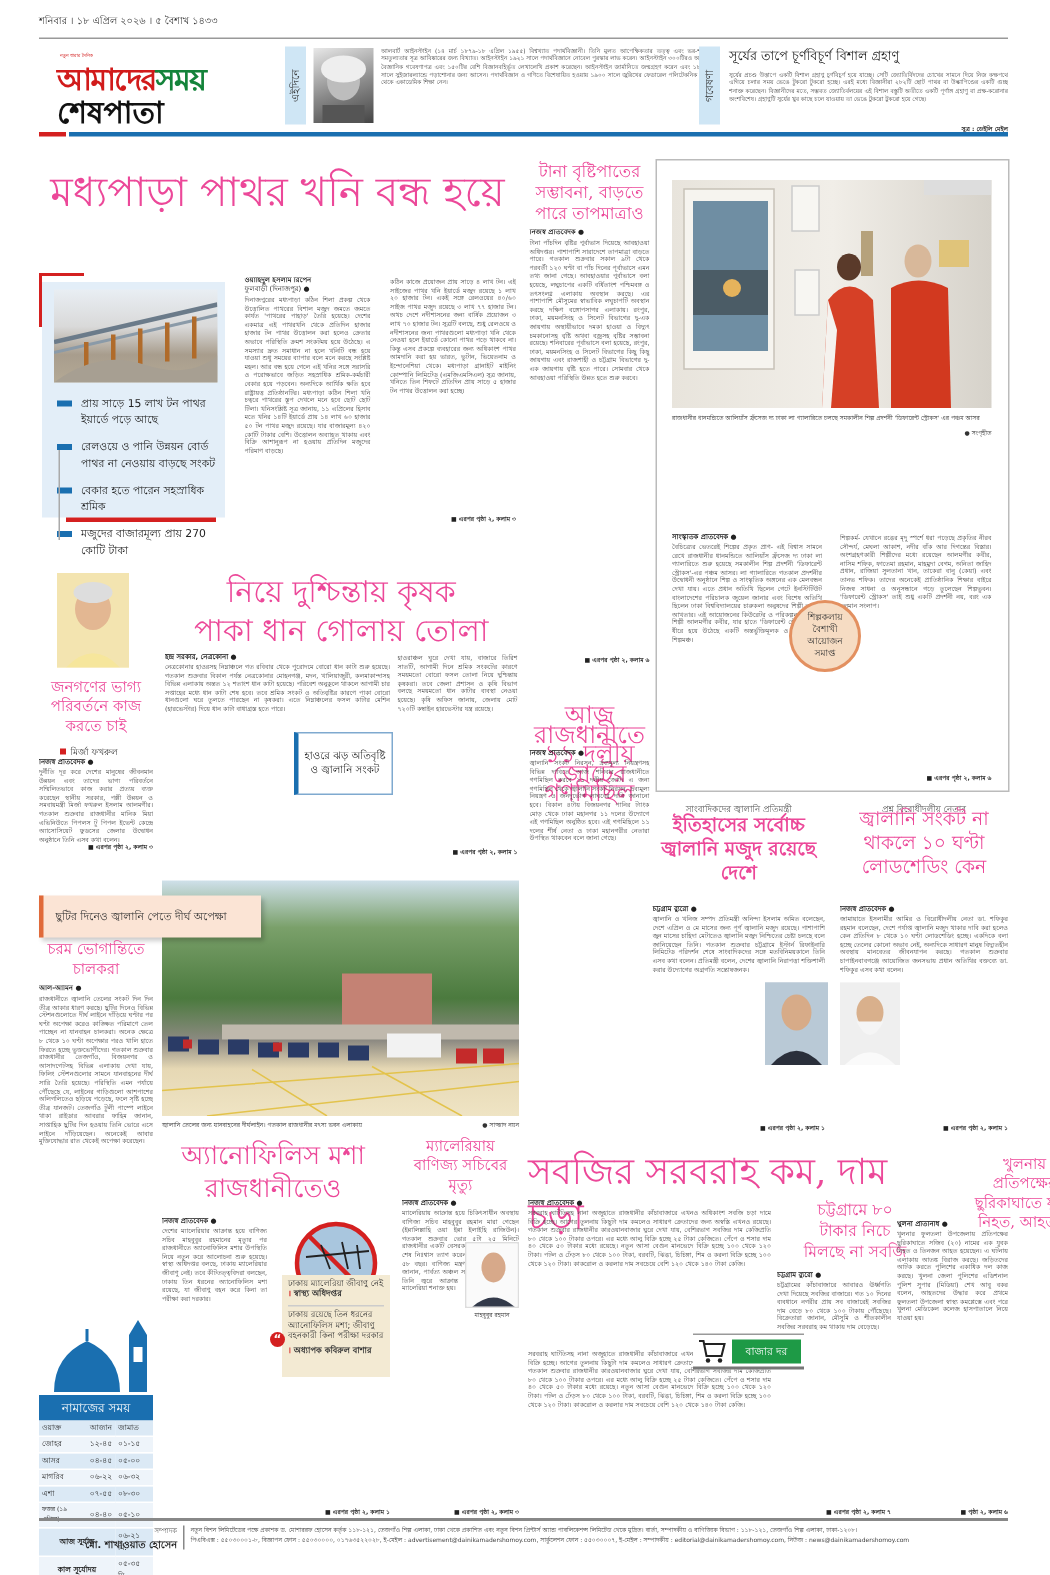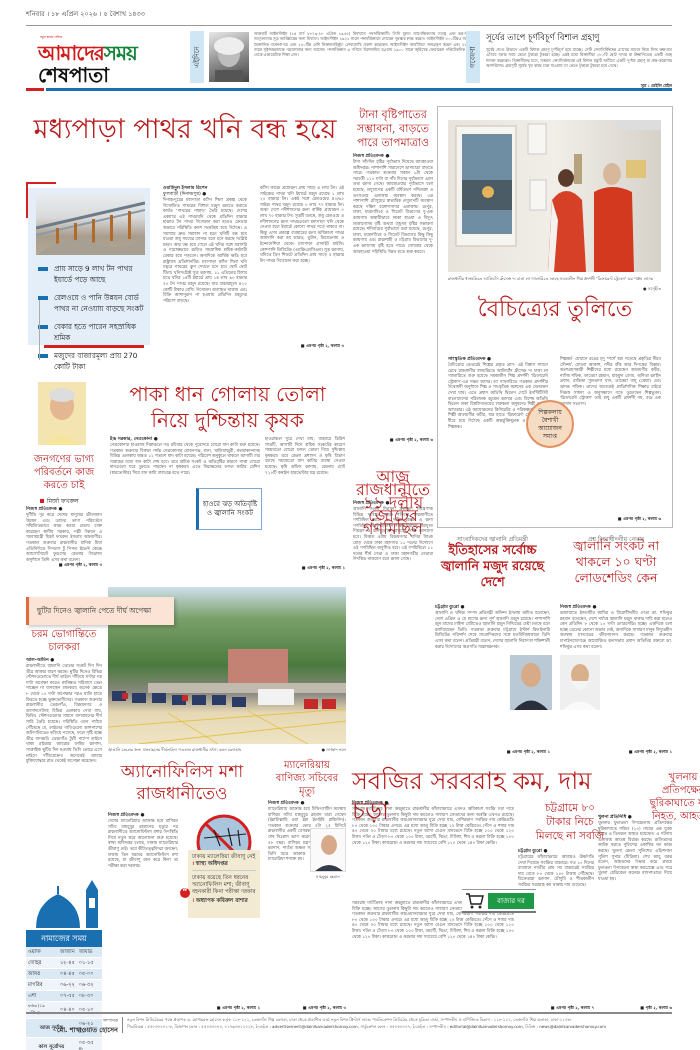--- a/index.html
+++ b/index.html
@@ -2,21 +2,21 @@
 <html><head>
 <meta charset="utf-8">
 <style>
   * { box-sizing: border-box; margin: 0; padding: 0; }
   html, body { width: 700px; height: 1050px; background: #ffffff; overflow: hidden; }
   body { font-family: "DejaVu Sans", sans-serif; color: #1a1a1a; position: relative; }
   .abs { position: absolute; }
   .txt { font-size: 4.2px; line-height: 5.6px; color: #444; text-align: justify; overflow: hidden; }
   .byline { font-size: 4.6px; font-weight: bold; color: #222; display: block; line-height: 6px; }
   .cont { font-size: 4px; color: #222; font-weight: bold; text-align: right; display: block; }
-  .hl { font-family: "DejaVu Serif", serif; color: #b91c1c; text-align: center; line-height: 1.15; }
+  .hl { font-family: "DejaVu Serif", serif; color: #ec4899; text-align: center; line-height: 1.15; }
   .photo { background: #ccc; overflow: hidden; }
   .caption { font-size: 4px; color: #333; line-height: 5px; }
   
   .dateline { left: 26px; top: 9px; font-size: 6.5px; color: #333; }
   .topline { left: 26px; top: 25px; width: 646px; height: 1px; background: #999; }
   .blueline { left: 46px; top: 88px; width: 626px; height: 3px; background: #1a6fb0; }
   .redblock { left: 26px; top: 88px; width: 18px; height: 3px; background: #d42020; }
   .logo-small { left: 40px; top: 35px; font-size: 3px; color: #c00; }
   .logo1 { left: 38px; top: 38px; font-size: 20px; font-weight: bold; color: #d11b1b; font-family: "DejaVu Serif", serif; letter-spacing: -1px; }
   .logo1 .green { color: #13833a; }
@@ -82,21 +82,21 @@
           <rect x="20" y="35" width="3" height="18"></rect>
           <rect x="38" y="30" width="3" height="22"></rect>
           <rect x="56" y="26" width="3" height="24"></rect>
           <rect x="74" y="22" width="3" height="26"></rect>
           <rect x="92" y="18" width="3" height="28"></rect>
         </g>
       <path d="M0 62 Q30 40 60 50 T109 44 L109 62 Z" fill="#a79f92"></path>
     </svg>
   </div>
   <div style="padding:8px 6px 0 10px;">
-    <div class="bullet">প্রায় সাড়ে 9 লাখ টন পাথর ইয়ার্ডে পড়ে আছে</div>
+    <div class="bullet">প্রায় সাড়ে 15 লাখ টন পাথর ইয়ার্ডে পড়ে আছে</div>
     <div class="bullet">রেলওয়ে ও পানি উন্নয়ন বোর্ড পাথর না নেওয়ায় বাড়ছে সংকট</div>
     <div class="bullet">বেকার হতে পারেন সহস্রাধিক শ্রমিক</div>
     <div class="bullet">মজুদের বাজারমূল্য প্রায় 270 কোটি টাকা</div>
   </div>
 </div>
 <div class="abs redbar" style="left:44px;top:345px;width:100px;height:3px;"></div>
 <div class="abs" style="left:39px;top:300px;width:1px;height:60px;background:#aaa;"></div>
 
 <div class="abs txt" style="left:163px;top:185px;width:84px;height:162px;">
   <span class="byline">ওয়াহিদুল ইসলাম রিপেন</span>
@@ -136,21 +136,20 @@
     <ellipse cx="118" cy="58" rx="8" ry="9" fill="#5a3a2a"></ellipse>
     <path d="M104 80 Q118 62 134 80 L138 152 L100 152 Z" fill="#d64026"></path>
     <path d="M104 80 L110 100 L106 152 L100 152 Z" fill="#f5f2ee"></path>
     <ellipse cx="164" cy="54" rx="9" ry="11" fill="#d8b89a"></ellipse>
     <path d="M146 72 Q164 62 184 72 L186 152 L146 152 Z" fill="#d2391f"></path>
   </svg>
 </div>
 <div class="abs caption" style="left:448px;top:276px;width:213px;">রাজধানীর ধানমন্ডিতে আলিয়াঁস ফ্রঁসেজ দ্য ঢাকা লা গ্যালারিতে চলছে সমকালীন শিল্প প্রদর্শনী 'ডিফারেন্ট স্ট্রোকস' এর পঞ্চম আসর</div>
 <div class="abs caption" style="left:448px;top:286px;width:213px;text-align:right;">● সংগৃহীত</div>
 <div class="abs hl" style="left:440px;top:294px;width:230px;font-size:22px;line-height:30px;">
-  <div>বৈচিত্র্যের তুলিতে</div>
 </div>
 <div class="abs txt" style="left:448px;top:356px;width:100px;height:160px;">
   <span class="byline">সাংস্কৃতিক প্রতিবেদক ●</span>
   <span>বৈচিত্র্যের ভেতরেই শিল্পের প্রকৃত প্রাণ- এই বিশ্বাস সামনে রেখে রাজধানীর ধানমন্ডিতে আলিয়াঁস ফ্রঁসেজ দ্য ঢাকা লা গ্যালারিতে শুরু হয়েছে সমকালীন শিল্প প্রদর্শনী 'ডিফারেন্ট স্ট্রোকস'-এর পঞ্চম আসর। লা গ্যালারিতে গতকাল প্রদর্শনীর উদ্বোধনী অনুষ্ঠানে শিল্প ও সাংস্কৃতিক অঙ্গনের এক মেলবন্ধন দেখা যায়। এতে প্রধান অতিথি ছিলেন গেটে ইনস্টিটিউট বাংলাদেশের পরিচালক জুয়েল জানার এবং বিশেষ অতিথি ছিলেন ঢাকা বিশ্ববিদ্যালয়ের চারুকলা অনুষদের শিল্পী নাজমা আখতার। এই আয়োজনের কিউরেটর ও পরিকল্পনায় ছিলেন শিল্পী আলমগীর কবীর, যার হাতে 'ডিফারেন্ট স্ট্রোকস' ধীরে ধীরে হয়ে উঠেছে একটি অন্তর্ভুক্তিমূলক ও পরীক্ষামূলক শিল্পমঞ্চ।</span>
 </div>
 <div class="abs txt" style="left:560px;top:356px;width:101px;height:160px;">
   <span>শিল্পকর্ম- যেখানে রঙের মৃদু স্পর্শে ধরা পড়েছে প্রকৃতির নীরব সৌন্দর্য, মেঘলা আকাশ, নদীর বাঁক আর দিগন্তের বিস্তার। অংশগ্রহণকারী শিল্পীদের মধ্যে রয়েছেন আলমগীর কবীর, নাসিম শফিক, ফাতেমা রহমান, মাহমুদা বেগম, অনিতা জাহিদ প্রধান, রাজিয়া সুলতানা খান, তাকেরা বানু (কেয়া) এবং তানভ শফিক। তাদের অনেকেই প্রাতিষ্ঠানিক শিক্ষার বাইরে নিজস্ব সাধনা ও অনুসন্ধানে গড়ে তুলেছেন শিল্পভুবন। 'ডিফারেন্ট স্ট্রোকস' তাই শুধু একটি প্রদর্শনী নয়, বরং এক চলমান সংলাপ।</span>
 </div>
 <span class="abs cont" style="left:560px;top:516px;width:101px;">■ এরপর পৃষ্ঠা ২, কলাম ৬</span>
 <div class="abs" style="left:526px;top:400px;width:48px;height:48px;border-radius:50%;background:#f6dcc3;border:2px solid #e39060;display:flex;align-items:center;justify-content:center;text-align:center;font-size:6px;line-height:8px;color:#333;padding:4px;font-family:'DejaVu Serif',serif;">শিল্পকলায় বৈশাখী আয়োজন সমাপ্ত</div>
@@ -165,22 +164,22 @@
 </div>
 <div class="abs hl" style="left:26px;top:452px;width:76px;font-size:10px;line-height:13px;">জনগণের ভাগ্য পরিবর্তনে কাজ করতে চাই</div>
 <div class="abs" style="left:40px;top:496px;width:62px;font-size:6px;color:#333;"><span style="display:inline-block;width:4px;height:4px;background:#d42020;margin-right:3px;"></span><span>মির্জা ফখরুল</span></div>
 <div class="abs txt" style="left:26px;top:506px;width:76px;height:56px;">
   <span class="byline">নিজস্ব প্রতিবেদক ●</span>
   <span>দুর্নীতি দূর করে দেশের মানুষের জীবনমান উন্নয়ন এবং তাদের ভাগ্য পরিবর্তনে সম্মিলিতভাবে কাজ করার প্রত্যয় ব্যক্ত করেছেন স্থানীয় সরকার, পল্লী উন্নয়ন ও সমবায়মন্ত্রী মির্জা ফখরুল ইসলাম আলমগীর। গতকাল শুক্রবার রাজধানীর মানিক মিয়া এভিনিউতে পিপলস টু পিপল ইভেন্ট কেন্দ্রে অ্যাসোসিয়েট ফুডসের জেলার উদ্বোধন অনুষ্ঠানে তিনি এসব কথা বলেন।</span>
 </div>
 <span class="abs cont" style="left:26px;top:562px;width:76px;">■ এরপর পৃষ্ঠা ২, কলাম ৩</span>
 
 <div class="abs hl" style="left:110px;top:381px;width:235px;font-size:20px;line-height:26px;">
+  <div>নিয়ে দুশ্চিন্তায় কৃষক</div>
   <div>পাকা ধান গোলায় তোলা</div>
-  <div>নিয়ে দুশ্চিন্তায় কৃষক</div>
 </div>
 <div class="abs txt" style="left:110px;top:436px;width:150px;height:128px;">
   <span class="byline">ইন্দ্র সরকার, নেত্রকোনা ●</span>
   <span>নেত্রকোনার হাওরসহ নিম্নাঞ্চলে গত রবিবার থেকে পুরোদমে বোরো ধান কাটা শুরু হয়েছে। গতকাল শুক্রবার বিকাল পর্যন্ত নেত্রকোনার মোহনগঞ্জ, মদন, খালিয়াজুরী, কলমাকান্দাসহ বিভিন্ন এলাকায় অন্তত ১২ শতাংশ ধান কাটা হয়েছে। পরিবেশ অনুকূলে থাকলে আগামী চার সপ্তাহের মধ্যে ধান কাটা শেষ হবে। তবে শ্রমিক সংকট ও অতিবৃষ্টির কারণে পাকা বোরো ধানগুলো ঘরে তুলতে পারছেন না কৃষকরা। এতে নিম্নাঞ্চলের ফসল কাটার মেশিন (হারভেস্টার) দিয়ে ধান কাটা বাধাগ্রস্ত হতে পারে।</span>
 </div>
 <div class="abs txt" style="left:265px;top:436px;width:80px;height:128px;">
   <span>হাওরাঞ্চল ঘুরে দেখা যায়, বাজারে তিরিশ সাতটি, আগামী দিনে শ্রমিক সংকটের কারণে সময়মতো বোরো ফসল তোলা নিয়ে দুশ্চিন্তায় কৃষকরা। তবে জেলা প্রশাসন ও কৃষি বিভাগ বলছে সময়মতো ধান কাটার ব্যবস্থা নেওয়া হয়েছে। কৃষি অফিস জানায়, জেলায় মোট ৭২০টি কম্বাইন হারভেস্টার যন্ত্র রয়েছে।</span>
 </div>
 <span class="abs cont" style="left:265px;top:565px;width:80px;">■ এরপর পৃষ্ঠা ২, কলাম ১</span>
 <div class="abs" style="left:196px;top:488px;width:66px;height:42px;background:#ffffff;border:1px solid #7fa9cf;border-left:3px solid #1a6fb0;display:flex;align-items:center;justify-content:center;text-align:center;font-family:'DejaVu Serif',serif;font-size:6.8px;line-height:9px;color:#222;padding:3px;">হাওরে ঝড় অতিবৃষ্টি ও জ্বালানি সংকট</div>

